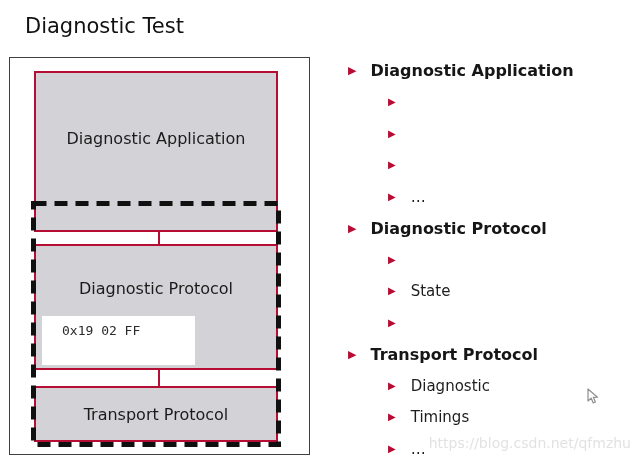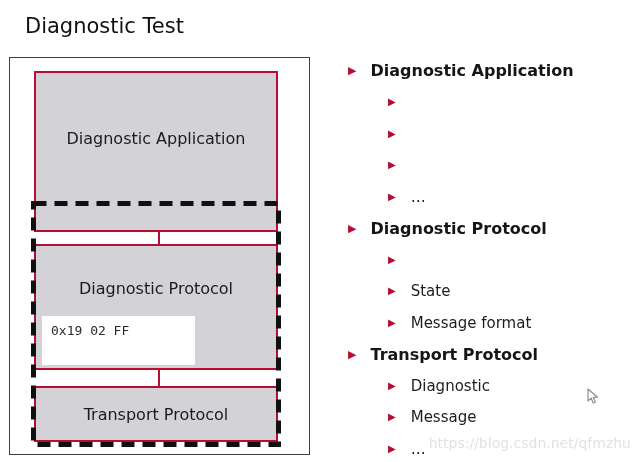--- a/index.html
+++ b/index.html
@@ -22,21 +22,21 @@
   }
   .box-app{left:24px;top:13px;width:244px;height:161px;}
   .box-proto{left:24px;top:186px;width:244px;height:126px;}
   .box-transport{left:24px;top:328px;width:244px;height:56px;
     display:flex;align-items:center;justify-content:center;}
   .layer-label{font-size:16px;color:#1b1b1b;white-space:nowrap;}
   .box-app .layer-label{position:absolute;top:56px;left:0;width:100%;text-align:center;}
   .box-proto .layer-label{position:absolute;top:33px;left:0;width:100%;text-align:center;}
   .code-box{
     position:absolute;left:6px;top:70px;width:153px;height:49px;background:#ffffff;
-    box-sizing:border-box;padding:4px 0 0 9px;
+    box-sizing:border-box;padding:4px 0 0 20px;
     font-family:"DejaVu Sans Mono","Liberation Mono",monospace;
     font-size:13px;line-height:22px;color:#2a2a2a;
   }
   .connector{position:absolute;width:2px;background:#b50d33;}
   .conn-1{left:148px;top:172px;height:16px;}
   .conn-2{left:148px;top:310px;height:20px;}
   .dashed-overlay{position:absolute;left:18px;top:140px;width:256px;height:252px;}
   
   .outline{position:absolute;left:340px;top:55px;width:292px;}
   .o-row{display:flex;align-items:center;height:31.5px;}
@@ -111,34 +111,33 @@
   </div>
   <div class="o-row lvl2">
     <span class="o-bullet">▶</span>
   </div>
   <div class="o-row lvl2">
     <span class="o-bullet">▶</span>
     <span class="o-label">State</span>
   </div>
   <div class="o-row lvl2">
     <span class="o-bullet">▶</span>
-    <span class="o-label">Message format</span>
   </div>
 
   <div class="o-row lvl1">
     <span class="o-bullet">▶</span>
     <span class="o-label">Transport Protocol</span>
   </div>
   <div class="o-row lvl2">
     <span class="o-bullet">▶</span>
     <span class="o-label">Diagnostic</span>
   </div>
   <div class="o-row lvl2">
     <span class="o-bullet">▶</span>
-    <span class="o-label">Message</span>
+    <span class="o-label">Timings</span>
   </div>
   <div class="o-row lvl2">
     <span class="o-bullet">▶</span>
     <span class="o-label">…</span>
   </div>
 </div>
 
 <div class="watermark">https://blog.csdn.net/qfmzhu</div>
 
 <svg class="cursor" width="13" height="17" viewBox="0 0 13 17">

